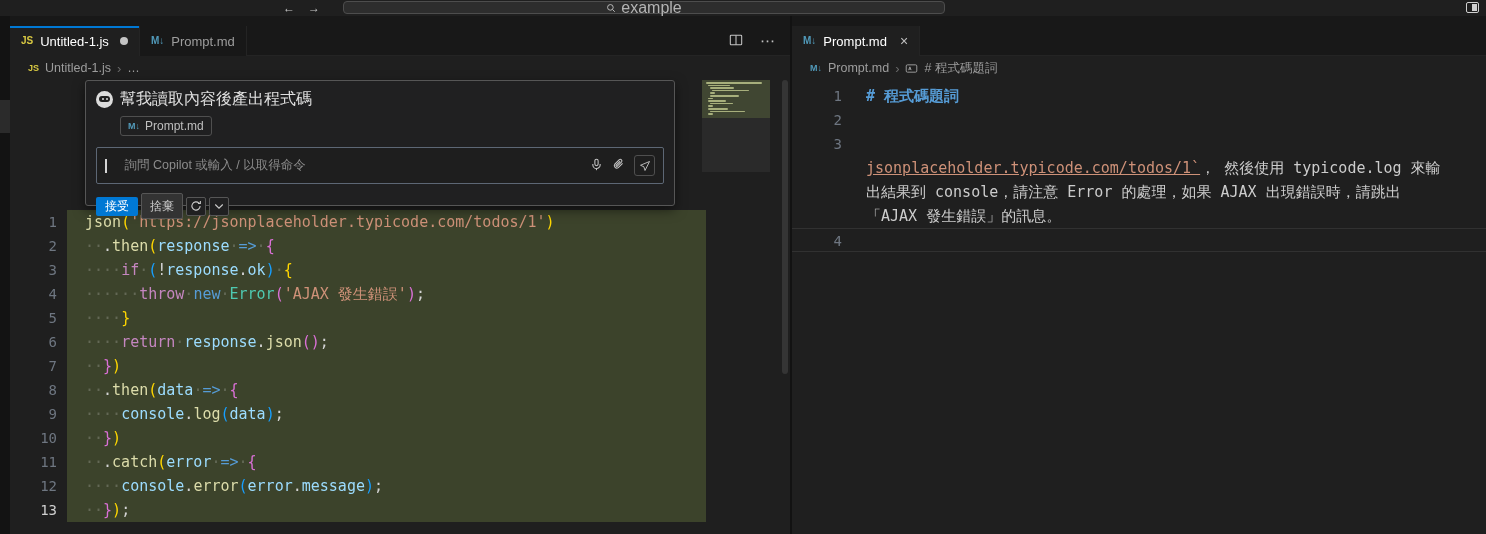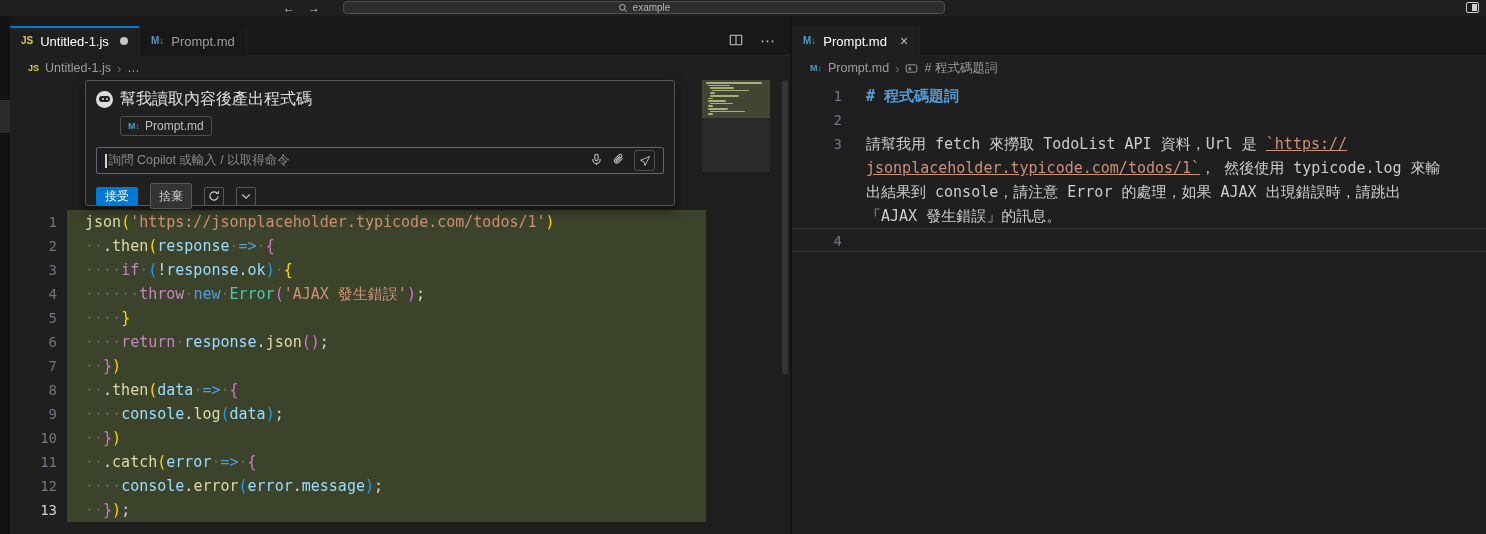--- a/index.html
+++ b/index.html
@@ -3,21 +3,21 @@
 <meta charset="utf-8">
 <style>
   * { margin:0; padding:0; box-sizing:border-box; }
   html,body { width:1486px; height:534px; overflow:hidden; }
   body { background:#181818; font-family:"Liberation Sans",sans-serif; color:#cccccc; position:relative; }
 
   
   .titlebar { position:absolute; top:0; left:0; right:0; height:16px; background:#1f1f1f; }
   .nav-arrows { position:absolute; left:283px; top:0; height:16px; display:flex; gap:13px; align-items:center; font-size:12px; color:#c8c8c8; }
   .nav-arrow { cursor:default; line-height:16px; }
-  .searchbox { position:absolute; left:343px; top:1px; width:602px; height:13px; background:#2d2d2d; border:1px solid #4d4d4d; border-radius:4px; display:flex; align-items:center; justify-content:center; gap:5px; font-size:10px; color:#b4b4b4; }
+  .searchbox { position:absolute; left:343px; top:1px; width:602px; height:13px; background:#2d2d2d; border:1px solid #4d4d4d; border-radius:4px; display:flex; align-items:center; justify-content:center; gap:5px; font-size:16px; color:#b4b4b4; }
   .layout-icon { width:13px; height:11px; border:1px solid #cfcfcf; border-radius:2px; position:absolute; right:7px; top:2px; }
   .layout-icon::after { content:""; position:absolute; top:1px; bottom:1px; right:1px; width:5px; background:#cfcfcf; }
 
   
   .main { position:absolute; top:16px; left:0; right:0; bottom:0; display:flex; }
   .rail { width:10px; background:#131313; position:relative; }
   .rail-block { position:absolute; top:84px; height:33px; left:0; right:0; background:#2b2b2b; }
   .group { position:relative; background:#000000; }
   .group-left { width:780px; }
   .sash { width:2px; background:#121212; }
@@ -69,26 +69,26 @@
   .tok-code{ color:#ce9178; text-decoration:underline; }
 
   
   .chat-widget { position:absolute; left:75px; top:0; width:590px; height:126px; background:#202021; border:1px solid #565656; border-radius:3px; box-shadow:0 4px 12px rgba(0,0,0,0.5); padding:8px 10px; font-family:"Liberation Sans",sans-serif; z-index:5; }
   .chat-header { display:flex; align-items:center; gap:7px; }
   .copilot-icon { width:17px; height:17px; border-radius:50%; background:#dcdcdc; position:relative; flex:none; }
   .copilot-icon::before { content:""; position:absolute; left:3px; top:5px; width:11px; height:6px; border-radius:3px; background:#1f1f1f; }
   .copilot-icon::after { content:""; position:absolute; left:5.5px; top:7px; width:2px; height:2px; background:#dcdcdc; border-radius:50%; box-shadow:4px 0 0 #dcdcdc; }
   .chat-title { font-size:16px; color:#e0e0e0; }
   .chat-chip { display:inline-flex; align-items:center; gap:5px; margin:6px 0 0 24px; padding:2px 7px; border:1px solid #4f4f4f; border-radius:3px; font-size:12px; color:#bfbfbf; }
-  .chat-input { margin-top:11px; height:27px; border:1px solid #5d6775; border-radius:2px; background:#1e1e1e; display:flex; align-items:center; padding:0 8px; }
+  .chat-input { margin-top:11px; height:37px; border:1px solid #5d6775; border-radius:2px; background:#1e1e1e; display:flex; align-items:center; padding:0 8px;gap:16px; }
   .caret { width:1.5px; height:14px; background:#d4d4d4; margin-right:2px; }
   .placeholder { font-size:12.5px; color:#8c8c8c; }
   .input-icons { margin-left:auto; display:flex; align-items:center; gap:9px; }
   .send-btn { width:21px; height:21px; border:1px solid #4f4f4f; border-radius:3px; display:flex; align-items:center; justify-content:center; }
-  .chat-actions { margin-top:9px; display:flex; gap:12px; align-items:center; }
+  .chat-actions { margin-top:9px; display:flex; gap:3px; align-items:center; }
   .btn { border:none; height:19px; font-size:12px; border-radius:2px; display:flex; align-items:center; cursor:default; font-family:"Liberation Sans",sans-serif; }
   .btn-primary { background:#0078d4; color:#ffffff; padding:0 9px; }
   .btn-secondary { background:#333333; color:#cccccc; border:1px solid #565656; padding:12px 8px; }
   .icon-btn { width:20px; height:19px; background:#202021; border:1px solid #565656; border-radius:2px; display:flex; align-items:center; justify-content:center; }
 
   
   .minimap { position:absolute; top:0; left:692px; width:68px; bottom:0; }
   .minimap-content { position:absolute; top:0; left:0; right:0; height:38px; background:rgba(155,185,85,0.20); padding:2px 4px; }
   .minimap-line { height:1.6px; margin-bottom:1px; background:rgba(222,232,165,0.65); border-radius:1px; }
   .minimap-slider { position:absolute; top:0; left:0; right:0; height:92px; background:rgba(150,150,150,0.10); }
@@ -268,21 +268,21 @@
             <path d="M4.5 10 6 6l1.5 4M5 8.7h2"></path>
           </svg>
       </span>
       <span class="crumb"># 程式碼題詞</span>
     </div>
 
     <div class="editor editor-right">
       <div class="md-lines">
           <div class="md-row"><span class="ln">1</span><span class="md-text"><span class="tok-head"># 程式碼題詞</span></span></div>
           <div class="md-row"><span class="ln">2</span><span class="md-text"></span></div>
-          <div class="md-row"><span class="ln">3</span><span class="md-text"><span class="tok-txt">請幫我用 fetch 來撈取 TodoList API 資料，Url 是 </span><span class="tok-code">`https://</span></span></div>
+          <div class="md-row"><span class="ln">3</span></div>
           <div class="md-row"><span class="ln"></span><span class="md-text"><span class="tok-code">jsonplaceholder.typicode.com/todos/1`</span><span class="tok-txt">， 然後使用 typicode.log 來輸</span></span></div>
           <div class="md-row"><span class="ln"></span><span class="md-text"><span class="tok-txt">出結果到 console，請注意 Error 的處理，如果 AJAX 出現錯誤時，請跳出</span></span></div>
           <div class="md-row"><span class="ln"></span><span class="md-text"><span class="tok-txt">「AJAX 發生錯誤」的訊息。</span></span></div>
           <div class="md-row cur"><span class="ln">4</span><span class="md-text"></span></div>
         </div>
     </div>
   </div>
 </div>
 
 </body></html>

